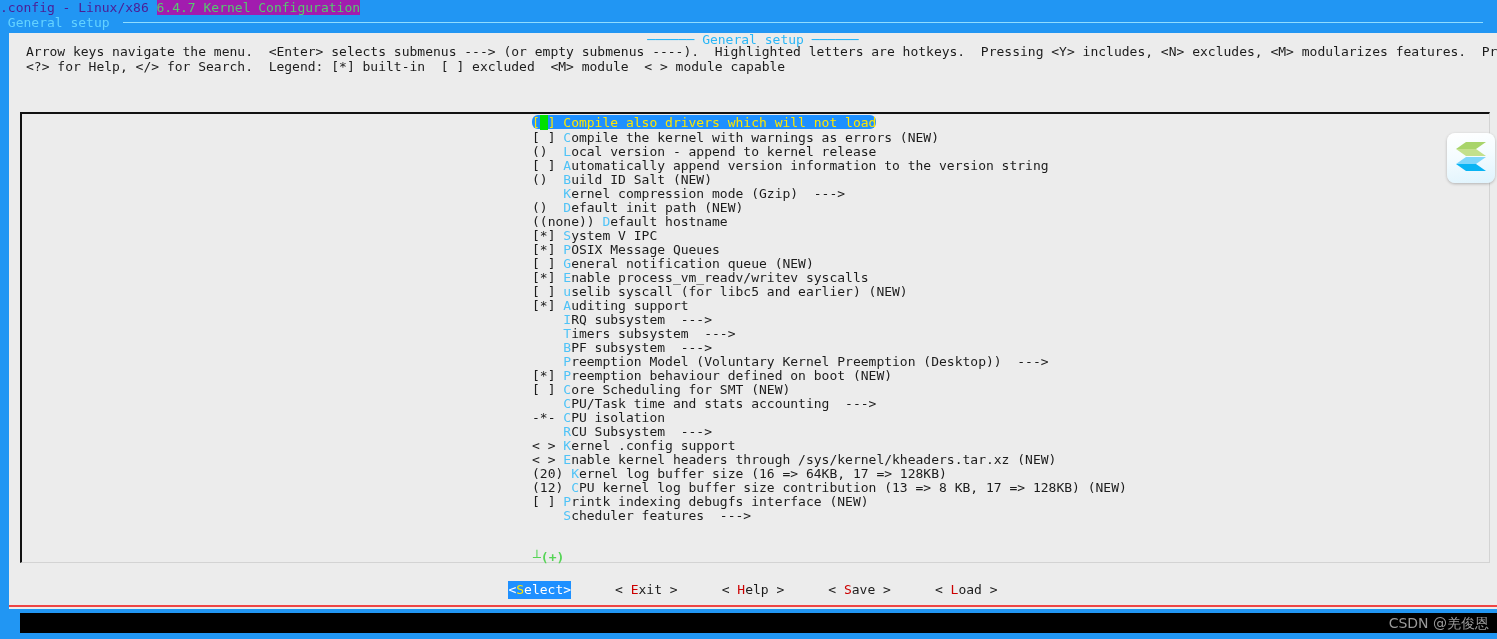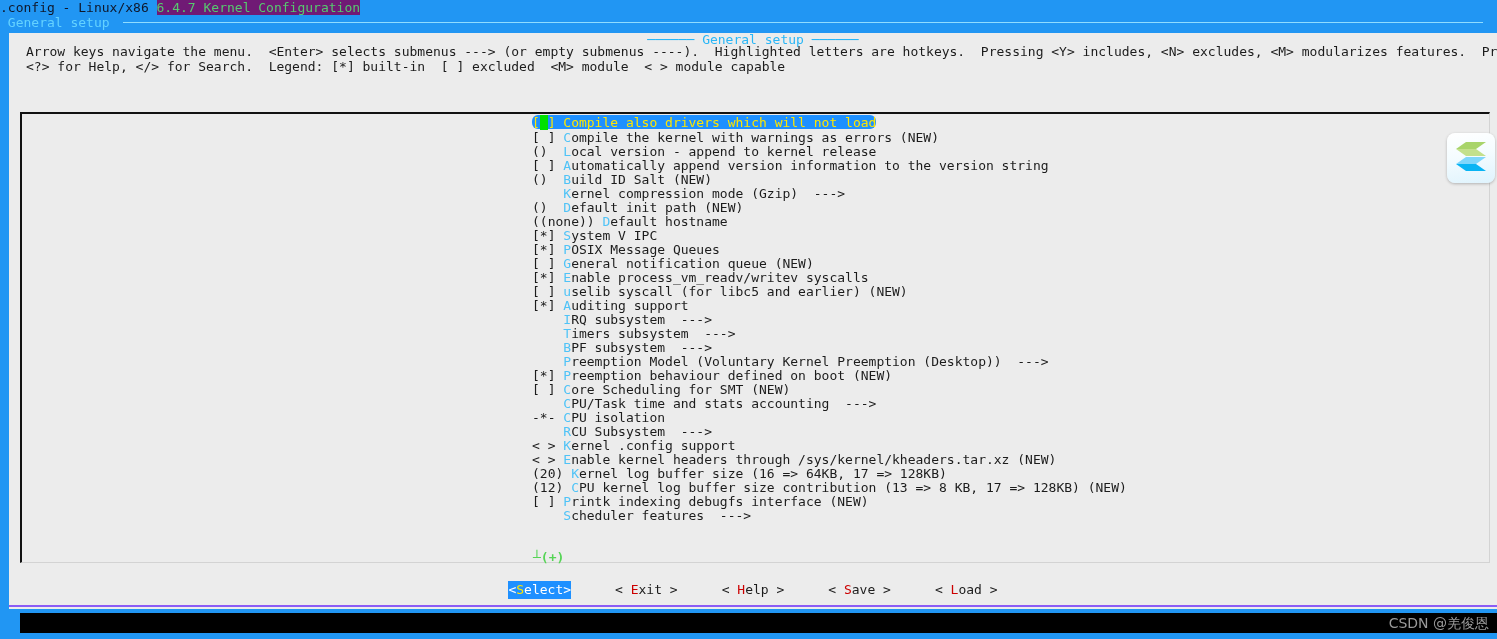--- a/index.html
+++ b/index.html
@@ -28,23 +28,23 @@
     position: absolute;
     left: 0; top: 0;
     width: 1497px;
     height: 15px;
     line-height: 15px;
     font-size: 13px;
     color: #ffffff;
     white-space: pre;
     letter-spacing: 0px;
   }
-  .titlebar .plain { color: #0f172a; }
+  .titlebar .plain { color: #4c1d95; }
   .titlebar .ver {
-    background: #701a75;
+    background: #a21caf;
     color: #57c96f;
     text-align: center;
   }
 
   
   .wincaption {
     position: absolute;
     left: 0; top: 15px;
     width: 1497px;
     height: 16px;
@@ -157,21 +157,21 @@
   .buttonbar {
     position: absolute;
     left: 0;
     top: 548px;
     width: 1488px;
     text-align: center;
     font-size: 13px;
     line-height: 18px;
     white-space: pre;
     color: #1c1c1c;
-    border-bottom: 2px solid #8b5cf6;
+    border-bottom: 2px solid #ef4444;
     padding-bottom: 6px;
   }
   .btn {
     display: inline-block;
     white-space: pre;
     margin: 0 22px;
     color: #1c1c1c;
   }
   .btn .hot { color: #cc0000; }
   .btn.active {

